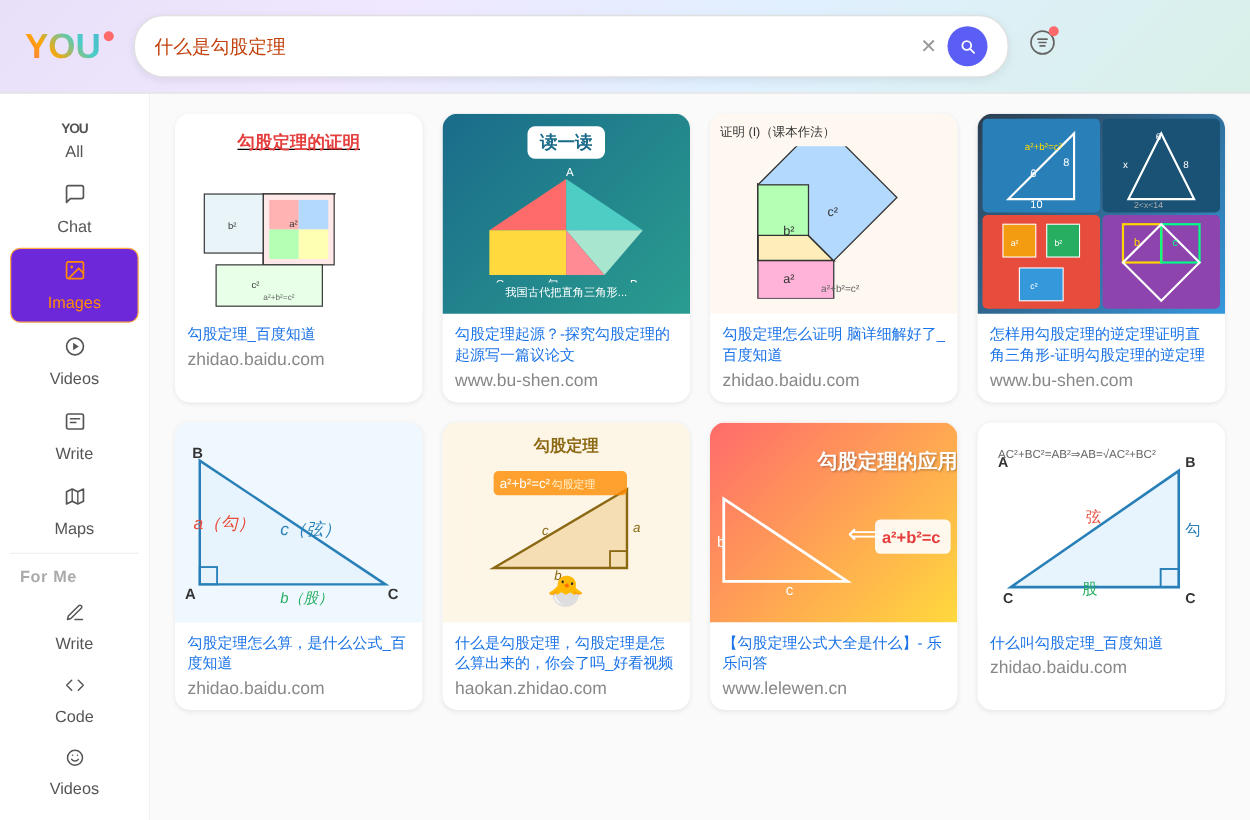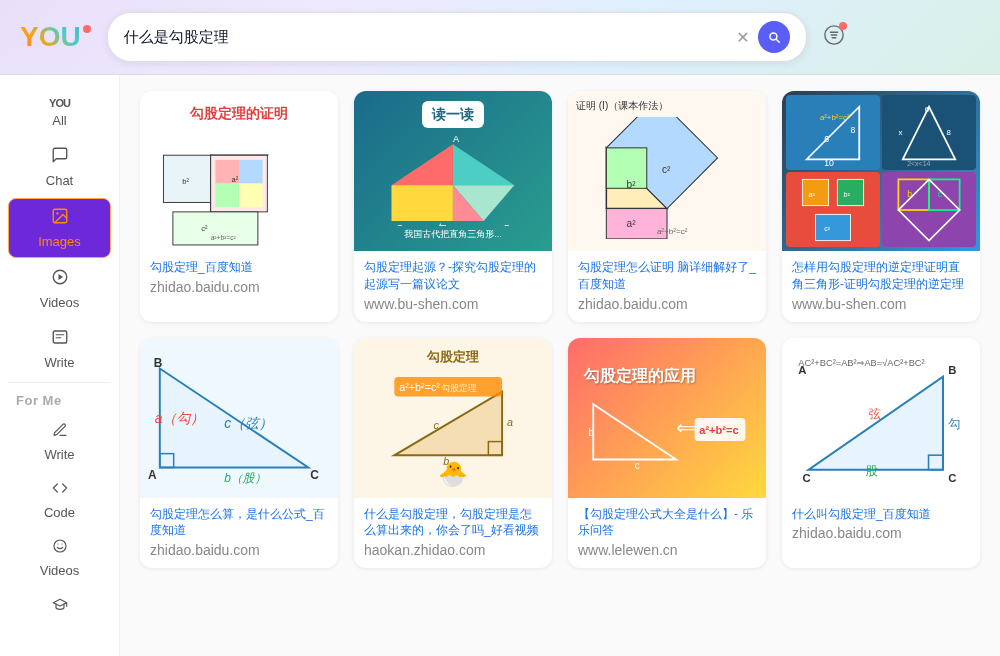--- a/index.html
+++ b/index.html
@@ -52,21 +52,21 @@
       padding: 8px 16px;
       border: 1px solid #e0e0e0;
       box-shadow: 0 2px 8px rgba(0,0,0,0.08);
       max-width: 700px;
     }
     .search-input {
       flex: 1;
       border: none;
       outline: none;
       font-size: 15px;
-      color: #0f172a;
+      color: #c2410c;
       background: transparent;
     }
     .search-clear {
       color: #999;
       cursor: pointer;
       font-size: 16px;
       margin-right: 8px;
       background: none;
       border: none;
     }
@@ -200,20 +200,21 @@
     }
 
     
     .math-img-1 {
       background: white;
       display: flex;
       flex-direction: column;
       align-items: center;
       justify-content: center;
       padding: 8px;
+      text-decoration: underline;
     }
     .math-img-2 {
       background: linear-gradient(135deg, #1a6b8a, #2a9d8f);
       display: flex;
       align-items: center;
       justify-content: center;
     }
     .math-img-3 {
       background: #fff8f0;
       display: flex;
@@ -319,20 +320,29 @@
     <div class="sidebar-item">
       <span class="icon">
         <svg width="18" height="18" viewBox="0 0 24 24" fill="none">
             <rect x="3" y="4" width="18" height="16" rx="2" stroke="#555" stroke-width="1.8"></rect>
             <path d="M7 9h10M7 13h6" stroke="#555" stroke-width="1.5" stroke-linecap="round"></path>
           </svg>
       </span>
       <span class="label">Write</span>
     </div>
 
+    <div class="sidebar-item">
+      <span class="icon">
+        <svg width="18" height="18" viewBox="0 0 24 24" fill="none">
+            <path d="M9 4L3 7v13l6-3 6 3 6-3V4l-6 3-6-3z" stroke="#555" stroke-width="1.8" stroke-linejoin="round"></path>
+            <path d="M9 4v13M15 7v13" stroke="#555" stroke-width="1.5"></path>
+          </svg>
+      </span>
+      <span class="label">Maps</span>
+    </div>
 
     <div class="sidebar-divider"></div>
     <div class="sidebar-section">For Me</div>
 
     <div class="sidebar-item">
       <span class="icon">
         <svg width="16" height="16" viewBox="0 0 24 24" fill="none">
             <path d="M12 20h9M16.5 3.5a2.121 2.121 0 0 1 3 3L7 19l-4 1 1-4L16.5 3.5z" stroke="#555" stroke-width="1.8" stroke-linecap="round" stroke-linejoin="round"></path>
           </svg>
       </span>
@@ -561,21 +571,21 @@
           </div>
         </div>
         <div class="card-info">
           <div class="card-title">什么是勾股定理，勾股定理是怎么算出来的，你会了吗_好看视频</div>
           <div class="card-domain">haokan.zhidao.com</div>
         </div>
       </div>
 
       <div class="image-card">
         <div class="card-image math-img-7">
-          <div style="width:100%;height:100%;display:flex;flex-direction:column;align-items:flex-start;justify-content:center;padding:16px;background:linear-gradient(135deg,#ff6b6b,#ffd93d);">
+          <div style="width:100%;height:100%;display:flex;flex-direction:column;align-items:flex-end;justify-content:center;padding:0;background:linear-gradient(135deg,#ff6b6b,#ffd93d);">
             <div style="color:white;font-size:16px;font-weight:800;text-shadow:1px 1px 2px rgba(0,0,0,0.3);margin-bottom:8px;">勾股定理的应用</div>
             <svg viewBox="0 0 180 80" width="100%">
 
               <polygon points="10,70 100,70 10,10" fill="none" stroke="white" stroke-width="2"></polygon>
               <text x="5" y="45" font-size="11" fill="white">b</text>
               <text x="55" y="80" font-size="11" fill="white">c</text>
 
               <text x="100" y="42" font-size="20" fill="white">⟺</text>
 
               <rect x="120" y="25" width="55" height="25" rx="4" fill="white" opacity="0.9"></rect>

